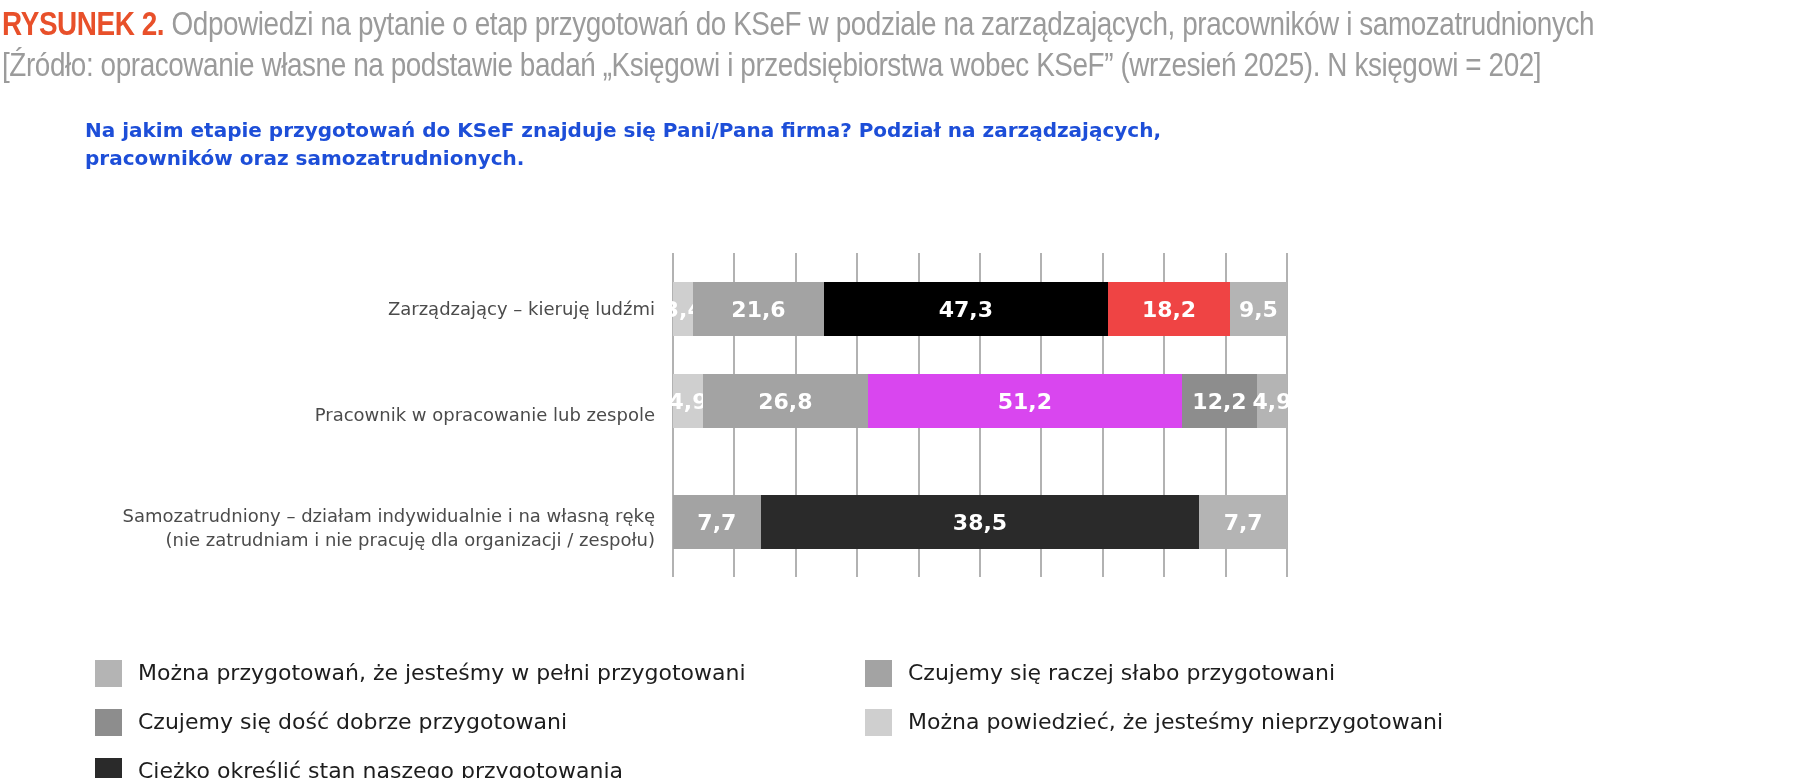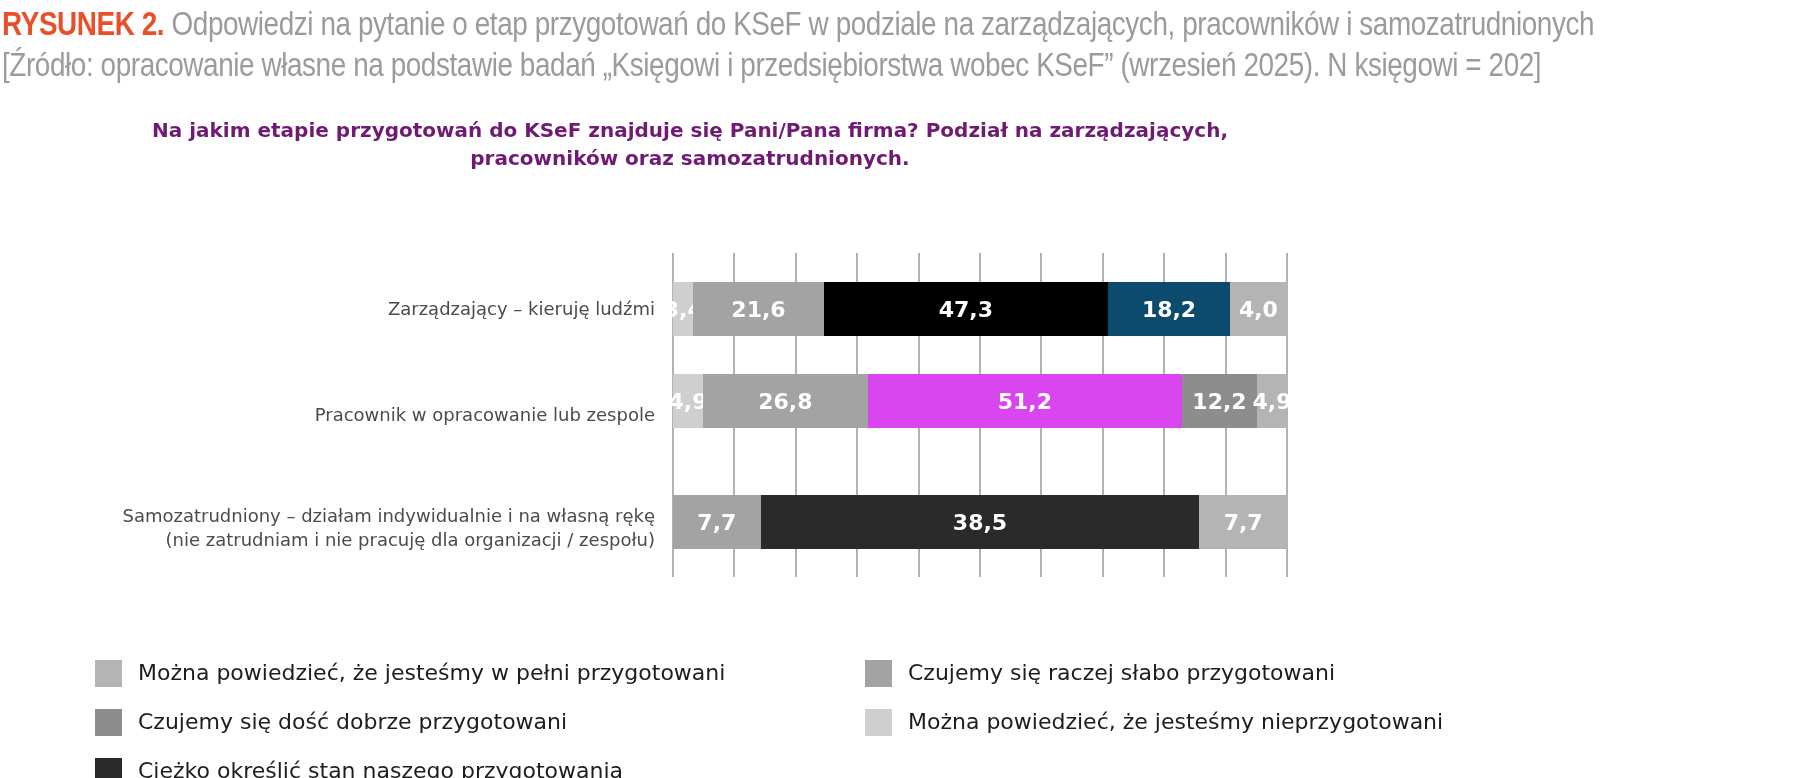--- a/index.html
+++ b/index.html
@@ -6,21 +6,21 @@
   .page{position:relative;width:1804px;height:778px;background:#fff;overflow:hidden;
         font-family:"DejaVu Sans","Liberation Sans",sans-serif;}
   
   .hdr{position:absolute;left:2px;top:3px;width:1804px;color:#9b9b9b;
        font-family:"Liberation Sans",sans-serif;font-size:34px;line-height:41px;
        letter-spacing:-0.5px;white-space:nowrap;}
   .hdr-line{transform:scaleX(0.82);transform-origin:0 0;}
   .fig-label{color:#e8502a;font-weight:bold;}
   
   .question{position:absolute;left:85px;top:116px;width:1210px;
-            font-weight:bold;font-size:20px;line-height:28px;color:#701a75;text-align:center;}
+            font-weight:bold;font-size:20px;line-height:28px;color:#1d4ed8;}
   
   .chart{position:absolute;left:0;top:253px;width:1512px;height:324px;}
   .plot{position:absolute;left:673px;top:0;width:614px;height:324px;}
   .grid-line{position:absolute;top:0;bottom:0;width:2px;background:#b2b2b2;z-index:0;}
   .bar{position:absolute;left:0;width:100%;height:54px;display:flex;z-index:1;}
   .seg{position:relative;height:100%;}
   .segval{position:absolute;left:50%;top:50%;transform:translate(-50%,-50%);
           color:#ffffff;font-weight:bold;font-size:22px;white-space:nowrap;}
   .rowlabel{position:absolute;left:0;width:655px;text-align:right;
             font-size:18px;line-height:24px;color:#4b4b4b;}
@@ -76,25 +76,25 @@
           <div class="bar" style="top: 29px;">
             <div class="seg" style="flex-grow: 3.4; background: rgb(207, 207, 207);">
               <span class="segval">3,4</span>
             </div>
             <div class="seg" style="flex-grow: 21.6; background: rgb(163, 163, 163);">
               <span class="segval">21,6</span>
             </div>
             <div class="seg" style="flex-grow: 47.3; background: #000000;">
               <span class="segval">47,3</span>
             </div>
-            <div class="seg" style="flex-grow: 18.2; background: #0c4a6e; padding-left: 12px;">
+            <div class="seg" style="flex-grow: 18.2; background: #ef4444; padding-left: 12px;">
               <span class="segval">18,2</span>
             </div>
             <div class="seg" style="flex-grow: 9.5; background: rgb(180, 180, 180);">
-              <span class="segval">4,0</span>
+              <span class="segval">9,5</span>
             </div>
           </div>
           <div class="bar" style="top: 121px;">
             <div class="seg" style="flex-grow: 4.9; background: rgb(207, 207, 207);">
               <span class="segval">4,9</span>
             </div>
             <div class="seg" style="flex-grow: 26.8; background: rgb(163, 163, 163);">
               <span class="segval">26,8</span>
             </div>
             <div class="seg" style="flex-grow: 51.2; background: #d946ef;">
@@ -119,21 +119,21 @@
             </div>
           </div>
         </div>
     </div>
   </div>
 
   <div class="legend" id="legend">
       <div class="legend-col c1">
         <div class="legend-item">
           <div class="swatch" style="background: rgb(180, 180, 180);"></div>
-          <span class="legend-text">Można powiedzieć, że jesteśmy w pełni przygotowani</span>
+          <span class="legend-text">Można przygotowań, że jesteśmy w pełni przygotowani</span>
         </div>
         <div class="legend-item">
           <div class="swatch" style="background: rgb(141, 141, 141);"></div>
           <span class="legend-text">Czujemy się dość dobrze przygotowani</span>
         </div>
         <div class="legend-item">
           <div class="swatch" style="background: rgb(42, 42, 42);"></div>
           <span class="legend-text">Ciężko określić stan naszego przygotowania</span>
         </div>
       </div>

